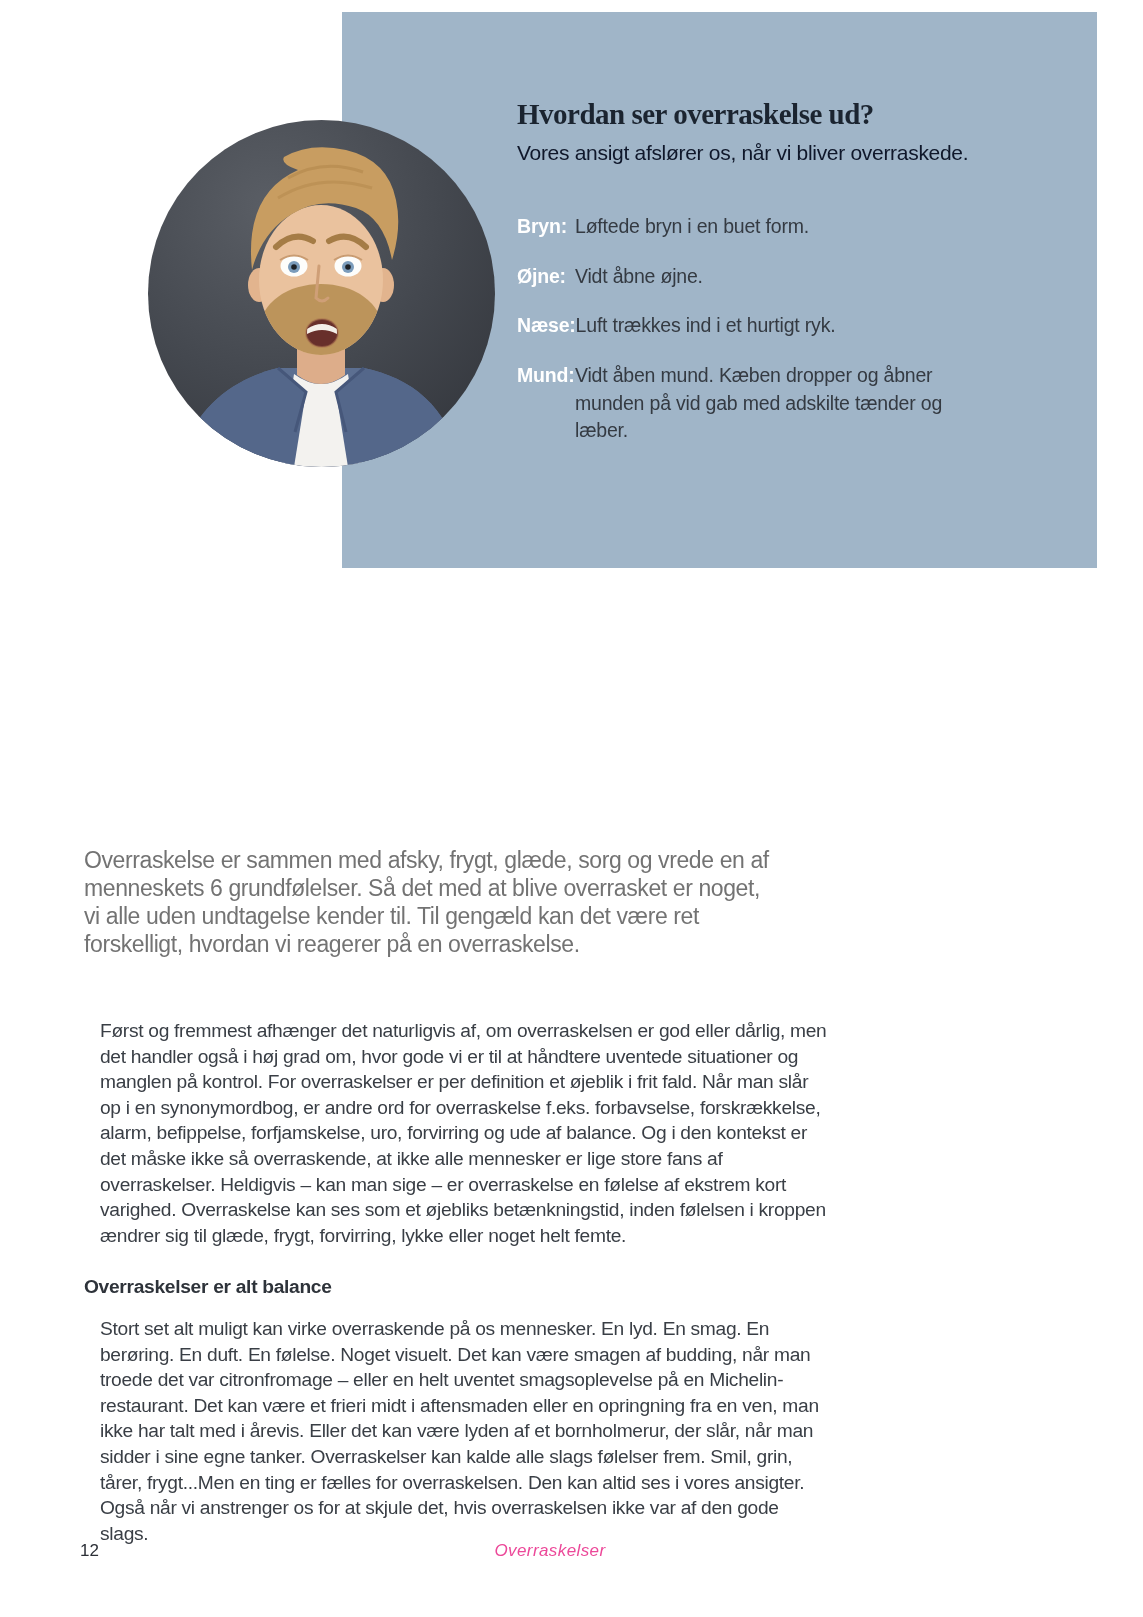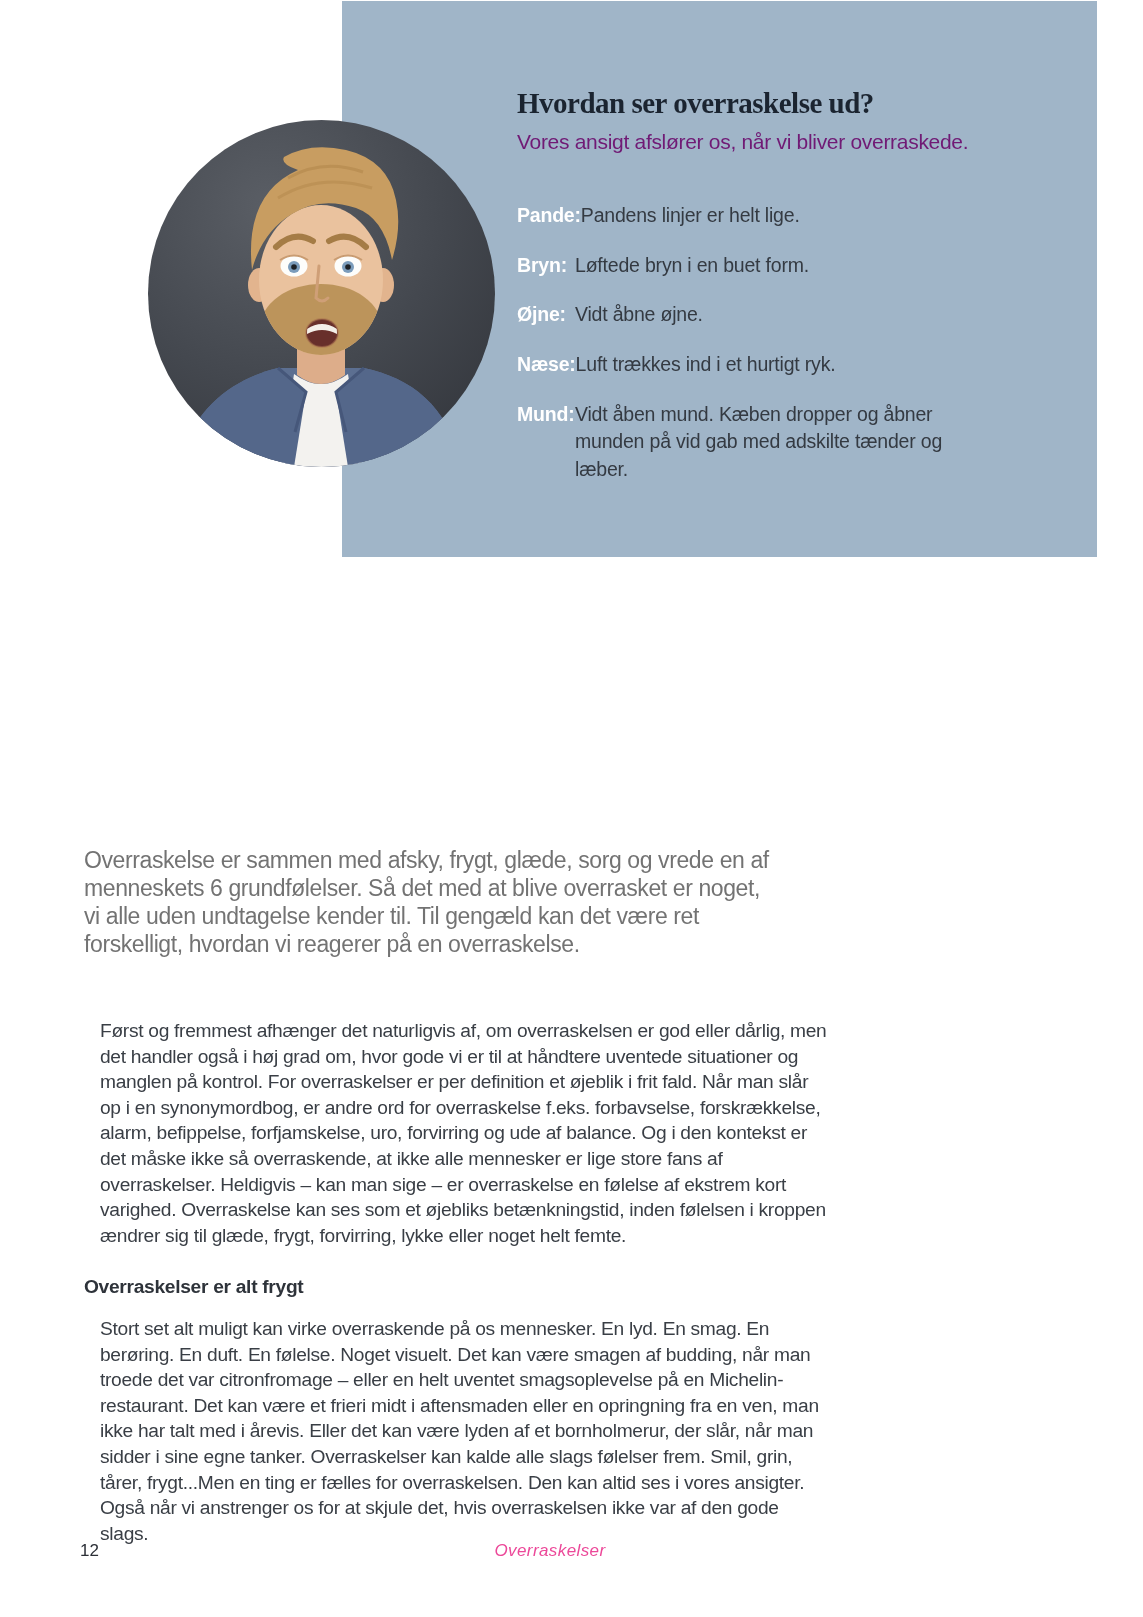--- a/index.html
+++ b/index.html
@@ -4,32 +4,32 @@
 <style>
   html,body { margin:0; padding:0; background:#e8e8e8; }
   .page {
     position:relative; width:1143px; height:1617px; margin:0 auto;
     background:#ffffff; overflow:hidden;
     font-family:"Liberation Sans", sans-serif;
   }
 
   
   .infobox {
-    position:absolute; left:342px; top:1px; width:755px; height:556px;
+    position:absolute; left:342px; top:12px; width:755px; height:556px;
     background:#a0b5c8; box-sizing:border-box;
     padding:86px 42px 0 175px;
   }
   .infobox-title {
     margin:0 0 10px 0;
     font-family:"Liberation Serif", serif; font-weight:700;
     font-size:29px; letter-spacing:-0.5px; color:#1b2430;
   }
   .infobox-subtitle {
     margin:0 0 48px 0;
-    font-size:21px; letter-spacing:-0.3px; color:#701a75;
+    font-size:21px; letter-spacing:-0.3px; color:#0f172a;
   }
   .facts { display:flex; flex-direction:column; gap:22px; }
   .fact-row { display:flex; font-size:19.5px; line-height:1.42; letter-spacing:-0.2px; }
   .fact-label { flex:0 0 58px; color:#ffffff; font-weight:700; }
   .fact-text  { color:#343a42; max-width:370px; }
 
   
   .photo-circle {
     position:absolute; left:148px; top:120px; width:347px; height:347px;
     border-radius:50%; overflow:hidden;
@@ -68,24 +68,20 @@
 </style>
 </head>
 <body>
 
 <div class="page">
 
   <section class="infobox">
     <h2 class="infobox-title">Hvordan ser overraskelse ud?</h2>
     <p class="infobox-subtitle">Vores ansigt afslører os, når vi bliver overraskede.</p>
     <div class="facts">
-      <div class="fact-row">
-        <span class="fact-label">Pande:</span>
-        <span class="fact-text">Pandens linjer er helt lige.</span>
-      </div>
       <div class="fact-row">
         <span class="fact-label">Bryn:</span>
         <span class="fact-text">Løftede bryn i en buet form.</span>
       </div>
       <div class="fact-row">
         <span class="fact-label">Øjne:</span>
         <span class="fact-text">Vidt åbne øjne.</span>
       </div>
       <div class="fact-row">
         <span class="fact-label">Næse:</span>
@@ -153,21 +149,21 @@
       <path d="M140,58 Q175,38 215,52" stroke="#b58a4e" stroke-width="3" fill="none" opacity="0.7"></path>
       <path d="M130,78 Q172,52 224,68" stroke="#b58a4e" stroke-width="3" fill="none" opacity="0.6"></path>
     </svg>
   </div>
 
 
   <p class="intro">Overraskelse er sammen med afsky, frygt, glæde, sorg og vrede en af menneskets 6 grundfølelser. Så det med at blive overrasket er noget, vi alle uden undtagelse kender til. Til gengæld kan det være ret forskelligt, hvordan vi reagerer på en overraskelse.</p>
 
   <div class="body-text">
     <p>Først og fremmest afhænger det naturligvis af, om overraskelsen er god eller dårlig, men det handler også i høj grad om, hvor gode vi er til at håndtere uventede situationer og manglen på kontrol. For overraskelser er per definition et øjeblik i frit fald. Når man slår op i en synonymordbog, er andre ord for overraskelse f.eks. forbavselse, forskrækkelse, alarm, befippelse, forfjamskelse, uro, forvirring og ude af balance. Og i den kontekst er det måske ikke så overraskende, at ikke alle mennesker er lige store fans af overraskelser. Heldigvis – kan man sige – er overraskelse en følelse af ekstrem kort varighed. Overraskelse kan ses som et øjebliks betænkningstid, inden følelsen i kroppen ændrer sig til glæde, frygt, forvirring, lykke eller noget helt femte.</p>
-    <h3 class="subhead">Overraskelser er alt frygt</h3>
+    <h3 class="subhead">Overraskelser er alt balance</h3>
     <p>Stort set alt muligt kan virke overraskende på os mennesker. En lyd. En smag. En berøring. En duft. En følelse. Noget visuelt. Det kan være smagen af budding, når man troede det var citronfromage – eller en helt uventet smagsoplevelse på en Michelin-restaurant. Det kan være et frieri midt i aftensmaden eller en opringning fra en ven, man ikke har talt med i årevis. Eller det kan være lyden af et bornholmerur, der slår, når man sidder i sine egne tanker. Overraskelser kan kalde alle slags følelser frem. Smil, grin, tårer, frygt...Men en ting er fælles for overraskelsen. Den kan altid ses i vores ansigter. Også når vi anstrenger os for at skjule det, hvis overraskelsen ikke var af den gode slags.</p>
   </div>
 
   <div class="footer">
     <span class="page-number">12</span>
     <span class="footer-title">Overraskelser</span>
   </div>
 
 </div>
 

